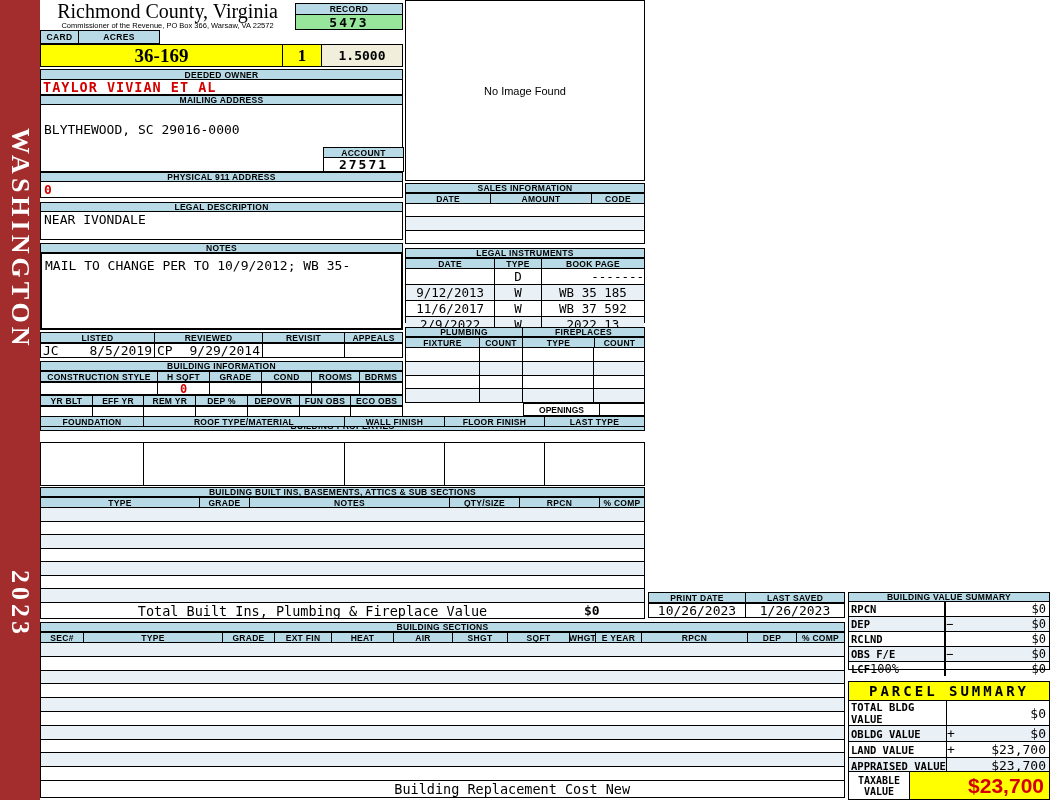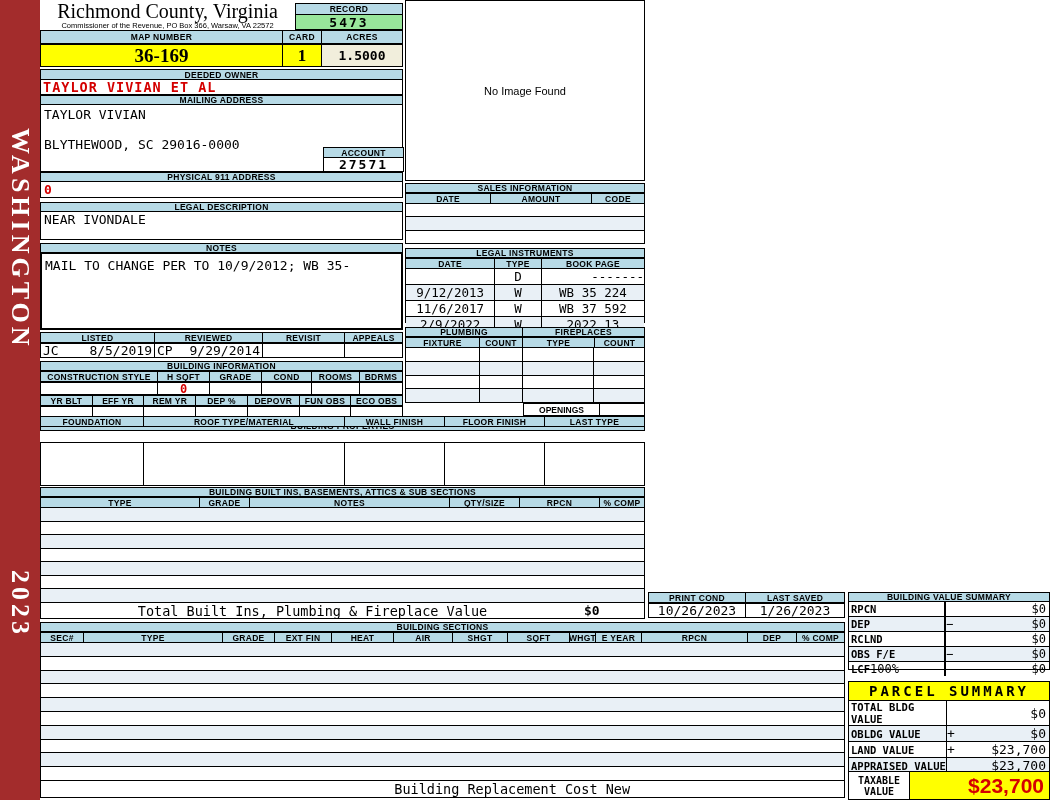--- a/index.html
+++ b/index.html
@@ -44,36 +44,34 @@
   <div class="serif" style="font-size:20px;line-height:20px">Richmond County, Virginia</div>
   <div style="font-size:7.5px">Commissioner of the Revenue, PO Box 366, Warsaw, VA 22572</div>
 </div>
 
 <div class="abs" style="left:295px;top:3px;width:108px;height:27px">
   <div class="bar" style="height:12px">RECORD</div>
   <div class="box mono val13" style="height:15px;background:#98E69B;display:flex;align-items:center;justify-content:center;letter-spacing:2px;border-top:none">5473</div>
 </div>
 
 <div class="abs hrow" style="left:40px;top:30px;width:363px;height:14px">
-  <div class="bar" style="width:243px">MAP NUMBER</div>
   <div class="bar" style="width:39px">CARD</div>
   <div class="bar" style="width:81px">ACRES</div>
 </div>
 <div class="abs vrow" style="left:40px;top:44px;width:363px;height:23px">
   <div class="vc serif" style="width:243px;background:#FFFF00;font-weight:bold;font-size:19px">36-169</div>
   <div class="vc serif" style="width:39px;background:#FFFF00;font-weight:bold;font-size:17px">1</div>
   <div class="vc mono" style="width:81px;background:#F1EEDC;font-weight:bold;font-size:13px">1.5000</div>
 </div>
 
 <div class="abs bar" style="left:40px;top:69px;width:363px;height:11px">DEEDED OWNER</div>
 <div class="abs box mono red" style="left:40px;top:80px;width:363px;height:15px;border-top:none;font-weight:bold;font-size:13.5px;line-height:14px;padding-left:2px;letter-spacing:1px">TAYLOR VIVIAN ET AL</div>
 
 <div class="abs bar" style="left:40px;top:95px;width:363px;height:10px">MAILING ADDRESS</div>
 <div class="abs box mono" style="left:40px;top:105px;width:363px;height:67px;border-top:none;padding-top:2px">
-  <div class="addr-line">TAYLOR VIVIAN</div>
   <div class="addr-line"></div>
   <div class="addr-line">BLYTHEWOOD, SC 29016-0000</div>
   <div class="abs" style="left:282px;top:42px;width:81px;height:40px">
     <div class="bar" style="height:11px">ACCOUNT</div>
     <div class="box mono val13" style="height:14px;display:flex;align-items:center;justify-content:center;letter-spacing:2px;border-top:none">27571</div>
   </div>
 </div>
 
 <div class="abs bar" style="left:40px;top:172px;width:363px;height:10px">PHYSICAL 911 ADDRESS</div>
 <div class="abs box mono red" style="left:40px;top:182px;width:363px;height:16px;border-top:none;font-weight:bold;font-size:13px;line-height:15px;padding-left:3px">0</div>
@@ -204,21 +202,21 @@
 </div>
 <div class="abs stripes even-lt mono" style="left:405px;top:269px;width:240px;height:54px;font-size:12.5px">
   <div class="r">
     <div class="c" style="width:90px"></div>
     <div class="c" style="width:47px">D</div>
     <div class="c" style="width:103px;justify-content:flex-end">-------</div>
   </div>
   <div class="r">
     <div class="c" style="width:90px">9/12/2013</div>
     <div class="c" style="width:47px">W</div>
-    <div class="c" style="width:103px">WB 35 224</div>
+    <div class="c" style="width:103px">WB 35 185</div>
   </div>
   <div class="r">
     <div class="c" style="width:90px">11/6/2017</div>
     <div class="c" style="width:47px">W</div>
     <div class="c" style="width:103px">WB 37 592</div>
   </div>
   <div class="r">
     <div class="c" style="width:90px">2/9/2022</div>
     <div class="c" style="width:47px">W</div>
     <div class="c" style="width:103px">2022 13</div>
@@ -261,21 +259,21 @@
       <div class="c" style="width:50px"></div>
   </div>
 </div>
 <div class="abs" style="left:405px;top:403px;width:240px;height:13px;display:flex">
   <div style="width:118px"></div>
   <div class="box" style="width:77px;font:bold 8.5px 'Liberation Sans',sans-serif;display:flex;align-items:center;justify-content:center">OPENINGS</div>
   <div class="box" style="width:45px;border-left:none"></div>
 </div>
 
 <div class="abs hrow" style="left:648px;top:592px;width:197px;height:11px">
-  <div class="bar" style="width:98px">PRINT COND</div>
+  <div class="bar" style="width:98px">PRINT DATE</div>
   <div class="bar" style="width:99px">LAST SAVED</div>
 </div>
 <div class="abs vrow mono" style="left:648px;top:603px;width:197px;height:15px;font-size:13px">
   <div class="vc" style="width:98px">10/26/2023</div>
   <div class="vc" style="width:99px">1/26/2023</div>
 </div>
 
 <div class="abs bar" style="left:40px;top:622px;width:805px;height:10px">BUILDING SECTIONS</div>
 <div class="abs hrow" style="left:40px;top:632px;width:805px;height:11px;font-size:8px">
   <div class="bar" style="width:44px">SEC#</div>

